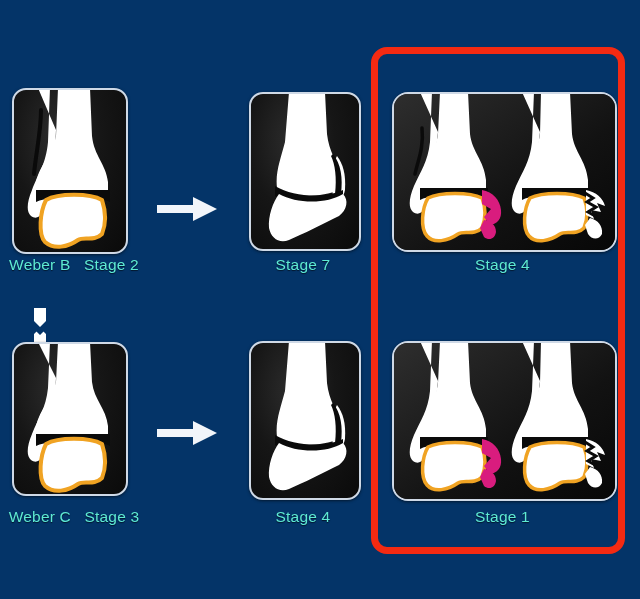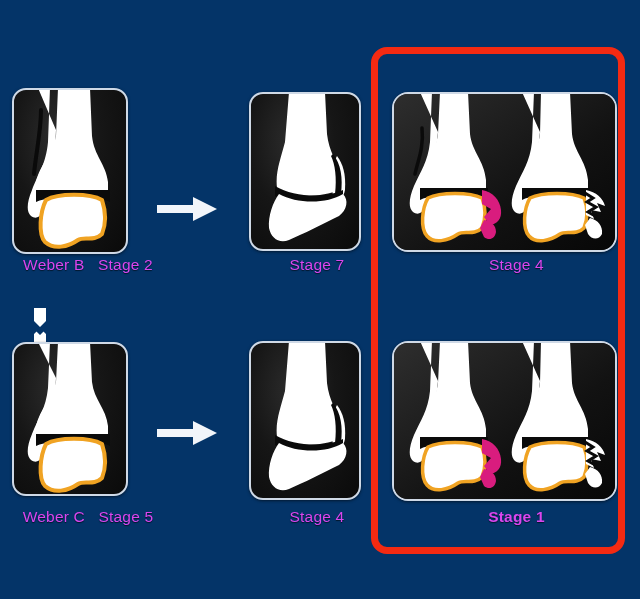--- a/index.html
+++ b/index.html
@@ -24,27 +24,26 @@
     border: 2px solid #cfd9e6;
     box-shadow: 0 1px 3px rgba(0,0,0,.55);
     overflow: hidden;
   }
   .xray-card.wide { border-radius: 16px; }
   .xray-card svg { display: block; width: 100%; height: 100%; }
 
   
   .caption {
     position: absolute;
-    color: #d946ef;
+    color: #5eead4;
     font-size: 15.5px;
     letter-spacing: .2px;
     text-align: center;
     white-space: pre;
     text-shadow: 0 1px 1px rgba(0,0,0,.6);
-    padding-left: 14px;
   }
 
   
   .arrow { position: absolute; }
   .arrow svg { display:block; }
 
   
   #highlight-box {
     position: absolute;
     border: 7px solid #f42a12;
@@ -143,21 +142,21 @@
   </div>
 
   <div class="xray-card" style="left:12px; top:342px; width:112px; height:150px;">
     <svg viewBox="0 0 112 150" preserveAspectRatio="none">
       <path fill="#ffffff" d="M44,-2 L76,-2 L78,38 C80,56 92,64 94,82 L94,94 L22,94 L22,82 C26,64 38,56 42,38 Z"></path>
       <path fill="#ffffff" d="M24,-2 L36,-2 L34,44 C32,64 24,74 18,90 C13,102 12,112 17,116 C24,121 30,114 32,102 L40,70 L42,34 Z"></path>
       <path fill="#0a0a0a" d="M22,90 L96,90 L96,102 C80,94 40,94 22,102 Z"></path>
       <path fill="#ffffff" stroke="#f0a323" stroke-width="4" d="M32,100 C44,93 76,93 88,100 C92,112 92,124 88,134 C80,142 70,136 64,140 C54,147 40,150 31,142 C24,134 26,112 32,100 Z"></path>
     </svg>
   </div>
-  <div class="caption" style="left:0px; top:508px; width:148px;">Weber C   Stage 5</div>
+  <div class="caption" style="left:0px; top:508px; width:148px;">Weber C   Stage 3</div>
 
   <div class="arrow" style="left:157px; top:418px; width:62px; height:30px;">
     <svg width="62" height="30" viewBox="0 0 62 30">
       <path fill="#f2f5fa" d="M0,11 L36,11 L36,3 L60,15 L36,27 L36,19 L0,19 Z"></path>
     </svg>
   </div>
 
   <div class="xray-card" style="left:249px; top:341px; width:108px; height:155px;">
     <svg viewBox="0 0 108 155" preserveAspectRatio="none">
       <path fill="#ffffff" d="M38,-2 L74,-2 L76,40 C78,58 86,66 88,80 L88,96 C70,104 36,104 26,94 C24,78 30,64 34,48 Z"></path>
@@ -193,17 +192,17 @@
         <path fill="#ffffff" d="M147,-2 L176,-2 L178,40 C180,58 192,66 194,86 L194,98 L128,98 L128,86 C132,66 144,58 146,40 Z"></path>
         <path fill="#ffffff" d="M128,-2 L140,-2 L138,48 C136,68 128,78 122,92 C117,104 116,114 121,118 C128,123 134,116 136,104 L142,74 L146,38 Z"></path>
         <path fill="#0a0a0a" d="M128,94 L196,94 L196,106 C180,98 144,98 128,106 Z"></path>
         <path fill="#ffffff" stroke="#f0a323" stroke-width="3.5" d="M136,104 C148,98 178,98 190,104 C194,114 194,124 190,134 C182,142 172,136 166,140 C156,147 142,150 135,142 C128,134 130,114 136,104 Z"></path>
         <path fill="#ffffff" d="M192,96 C202,98 209,104 211,112 L203,109 L207,118 L197,116 L200,125 L192,121 Z
                  M196,124 C204,126 209,132 208,140 C205,146 198,146 194,140 L191,131 Z"></path>
         <path fill="none" stroke="#0a0a0a" stroke-width="3" d="M191,99 L199,104 L193,108 L202,113 L194,118 L203,123"></path>
       </g>
     </svg>
   </div>
-  <div class="caption" style="left:392px; top:508px; width:221px;font-weight:bold;">Stage 1</div>
+  <div class="caption" style="left:392px; top:508px; width:221px;">Stage 1</div>
 
   <div id="highlight-box" style="left:371px; top:47px; width:254px; height:507px;"></div>
 
 </div>
 
 </body></html>

